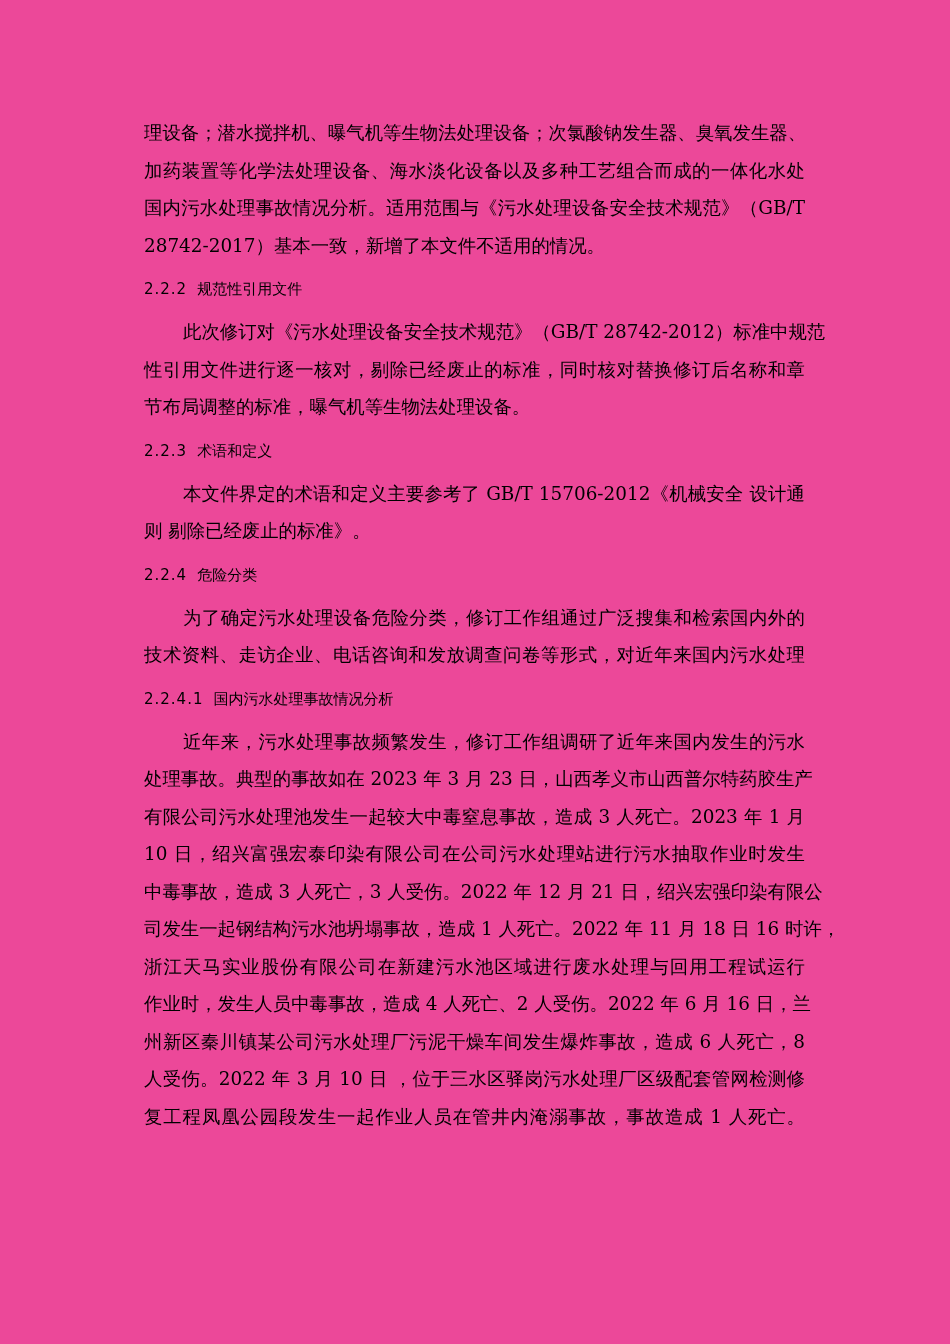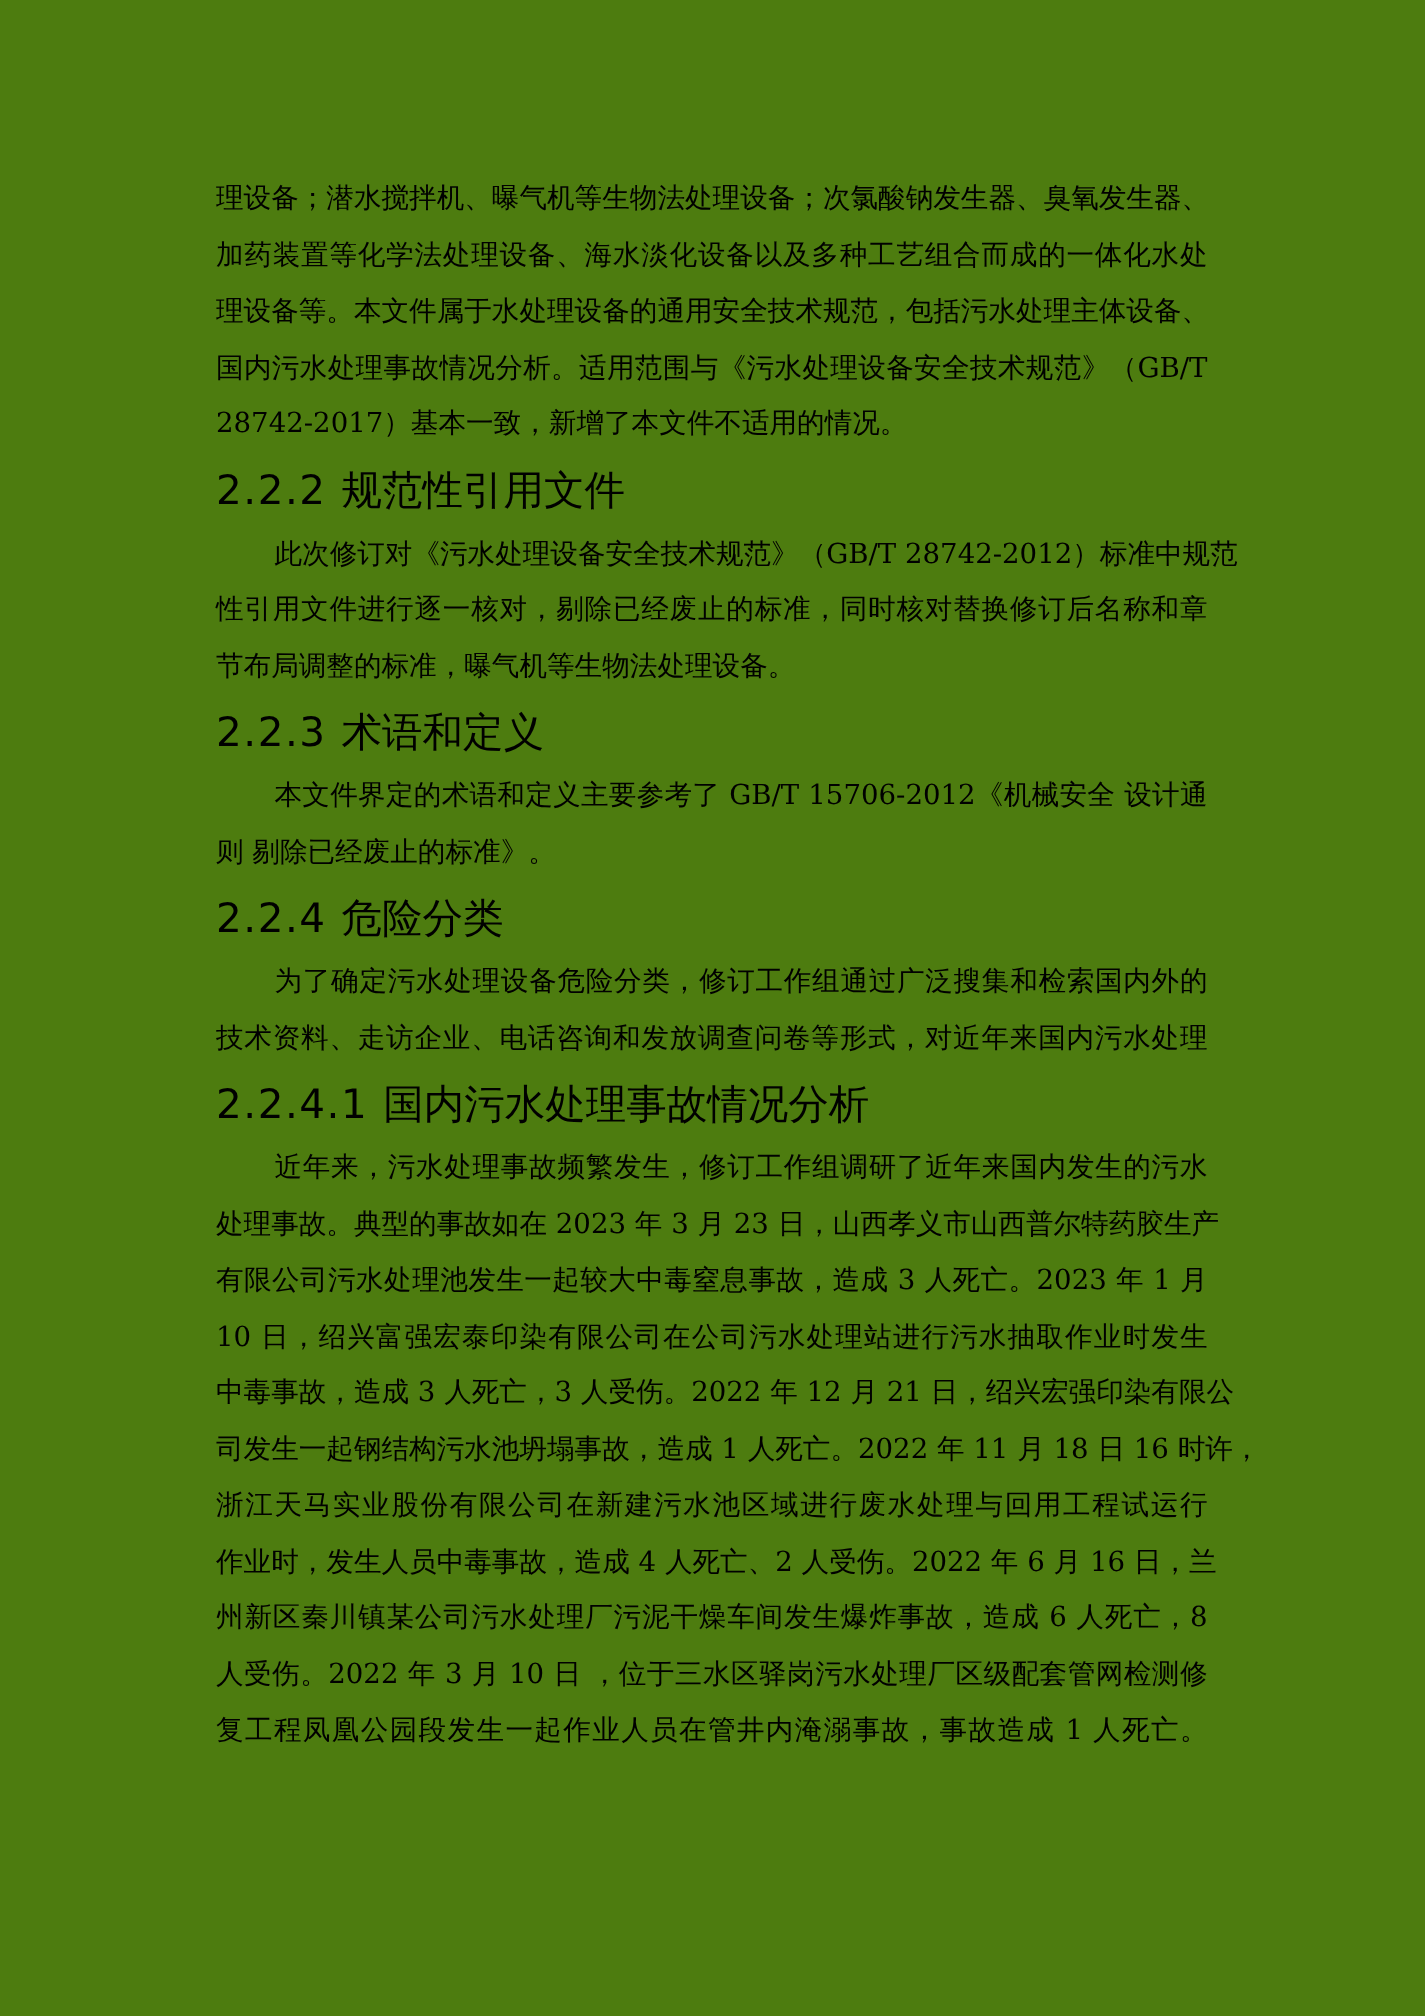--- a/index.html
+++ b/index.html
@@ -13,21 +13,21 @@
       overflow: hidden;
       position: relative;
       color: #000000;
     }
     .page {
       position: absolute;
       left: 0;
       top: 0;
       width: 950px;
       height: 1344px;
-      background: #4d7c0f;
+      background: #ec4899;
     }
     .content {
       position: absolute;
       left: 144px;
       top: 114px;
       width: 661px;
     }
     .line {
       display: block;
       height: 37.5px;
@@ -45,40 +45,39 @@
     .line.last {
       text-align: left;
       text-align-last: left;
     }
     .heading {
       display: block;
       margin-top: 2px;
       height: 47px;
       line-height: 47px;
       font-family: "DejaVu Sans", "Liberation Sans", sans-serif;
-      font-size: 27px;
+      font-size: 15px;
       font-weight: 500;
       white-space: nowrap;
       color: #000000;
     }
     .heading .num {
       margin-right: 10px;
       letter-spacing: 1px;
     }
   </style>
 </head>
 <body>
 
 <div class="page">
   <div class="content">
 
     <div>
       <span class="line">理设备；潜水搅拌机、曝气机等生物法处理设备；次氯酸钠发生器、臭氧发生器、</span>
       <span class="line">加药装置等化学法处理设备、海水淡化设备以及多种工艺组合而成的一体化水处</span>
-      <span class="line">理设备等。本文件属于水处理设备的通用安全技术规范，包括污水处理主体设备、</span>
       <span class="line">国内污水处理事故情况分析。适用范围与《污水处理设备安全技术规范》（GB/T</span>
       <span class="line last">28742-2017）基本一致，新增了本文件不适用的情况。</span>
     </div>
 
     <div class="heading">
       <span class="num">2.2.2</span><span>规范性引用文件</span>
     </div>
     <div>
       <span class="line first">此次修订对《污水处理设备安全技术规范》（GB/T 28742-2012）标准中规范</span>
       <span class="line">性引用文件进行逐一核对，剔除已经废止的标准，同时核对替换修订后名称和章</span>

